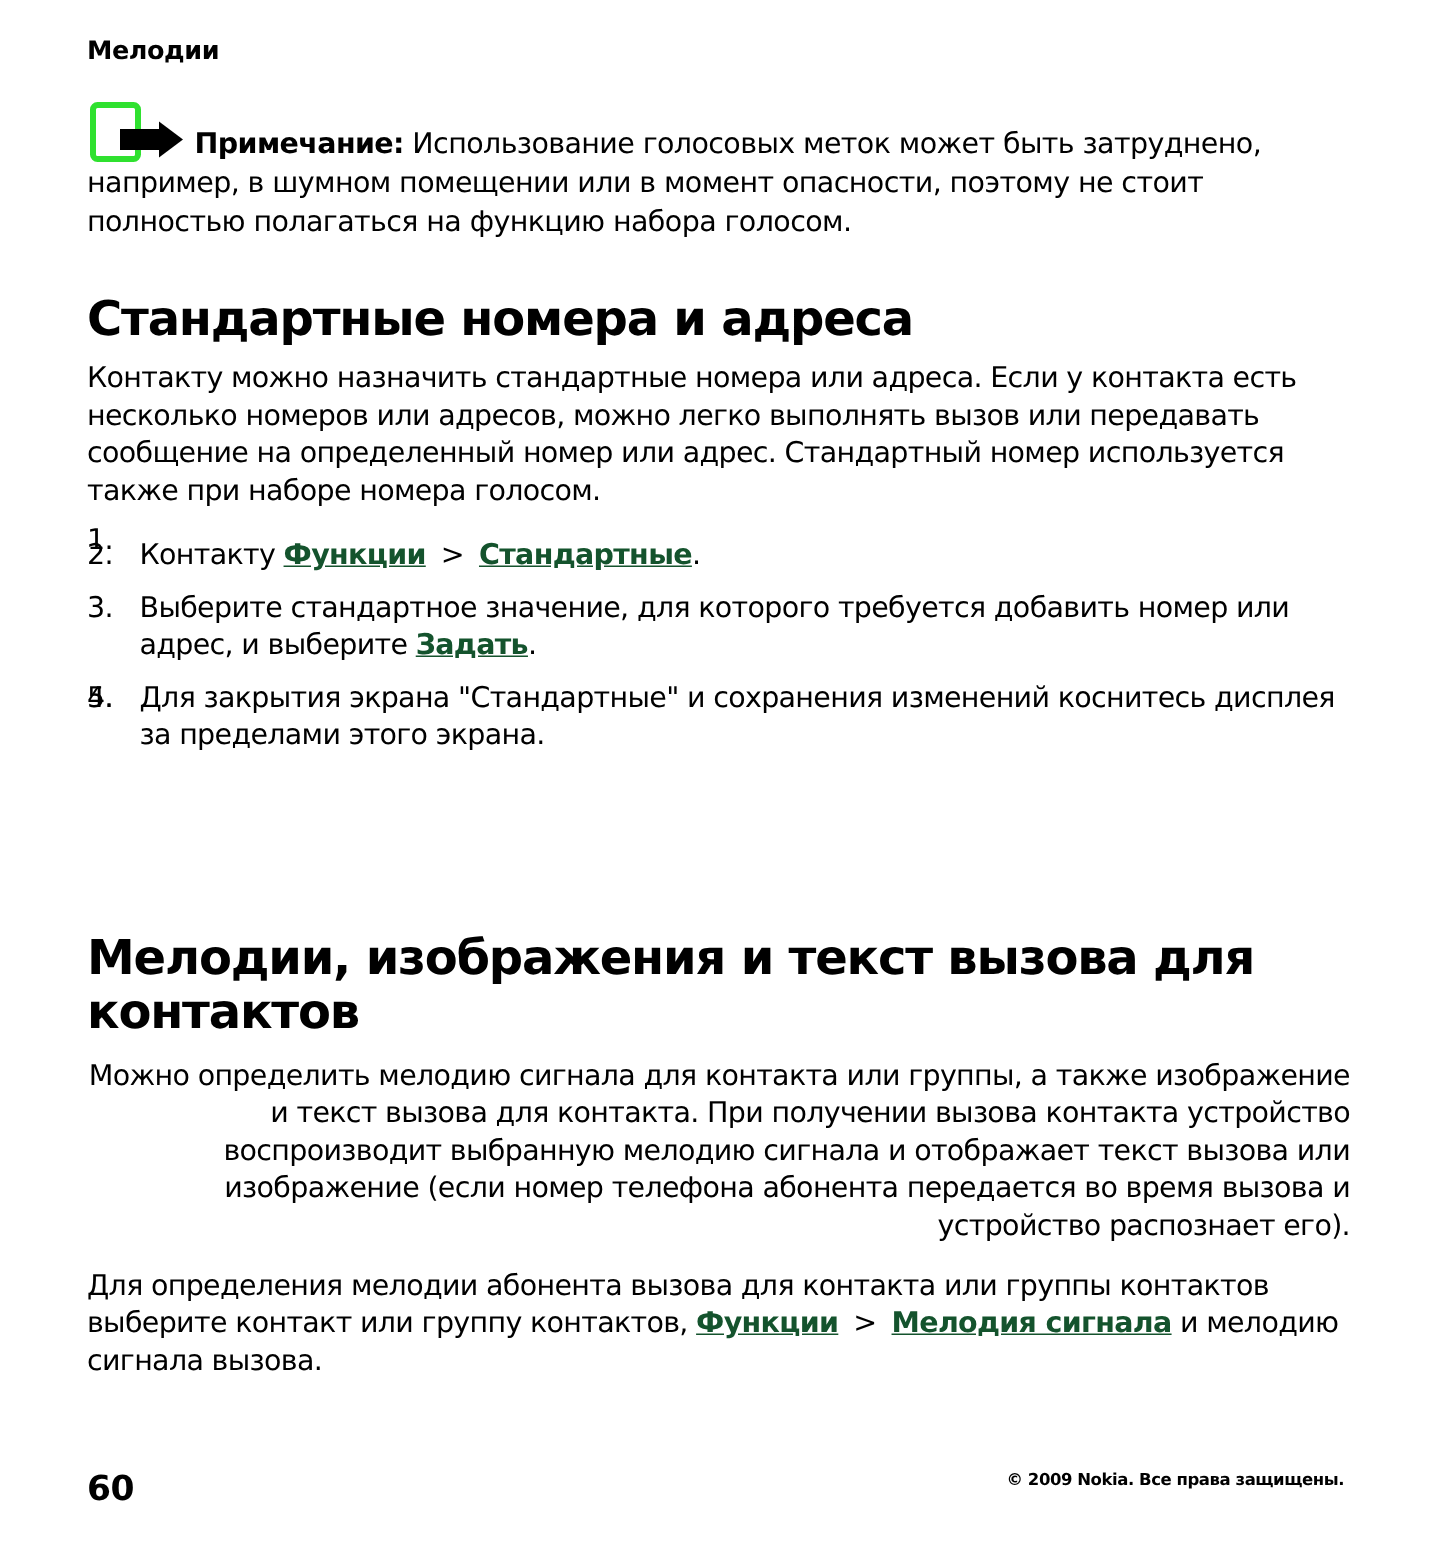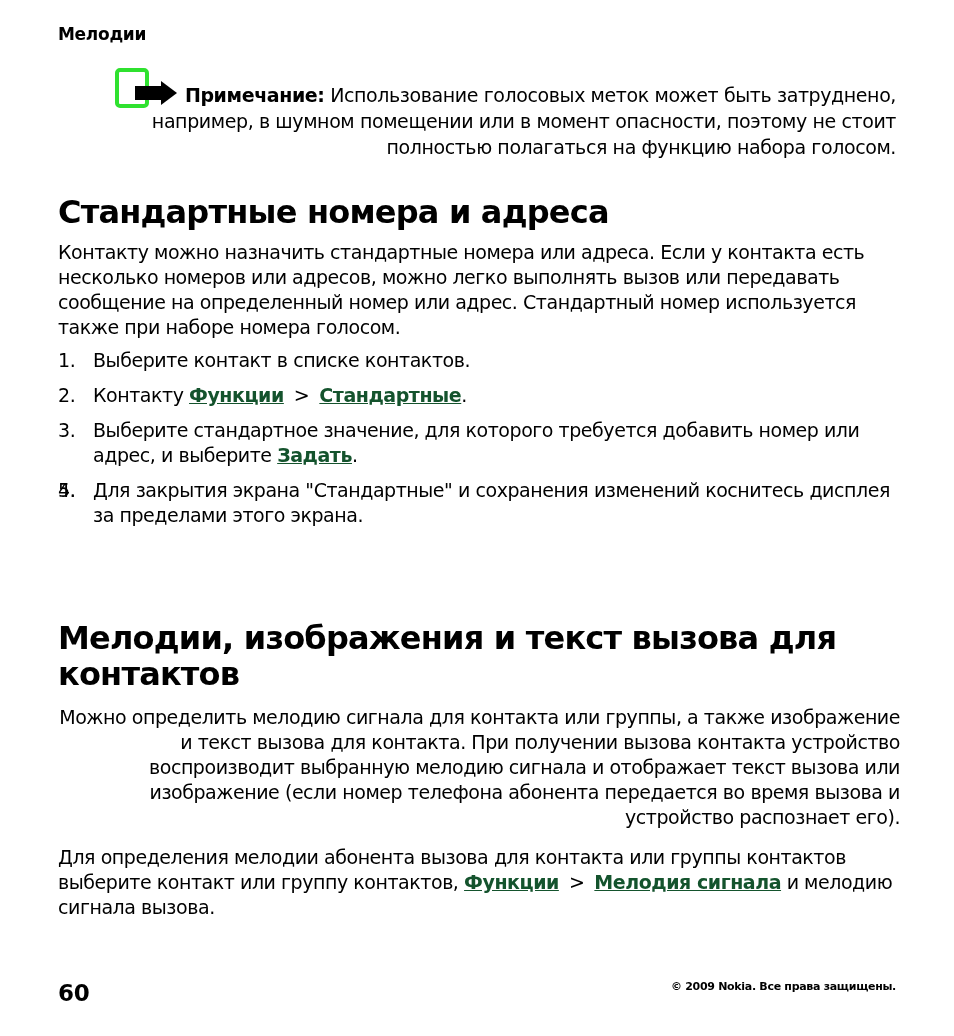--- a/index.html
+++ b/index.html
@@ -4,21 +4,21 @@
 <style>
   html, body { margin: 0; padding: 0; background: #ffffff; }
   body {
     width: 954px; height: 1036px; position: relative; overflow: hidden;
     font-family: "DejaVu Sans", sans-serif; color: #000;
   }
   .header-label {
     position: absolute; left: 58px; top: 24px;
     font-size: 17px; font-weight: bold; letter-spacing: -0.3px;
   }
-  .note { position: absolute; left: 58px; top: 66px; width: 838px; font-size: 19px; line-height: 26px; letter-spacing: -0.4px; text-align: right; }
+  .note { position: absolute; left: 58px; top: 66px; width: 838px; font-size: 19px; line-height: 26px; letter-spacing: -0.4px; }
   .note-icon { display: inline-block; position: relative; width: 66px; height: 42px; vertical-align: -6px; }
   .note-icon .box {
     position: absolute; left: 2px; top: 2px; width: 26px; height: 32px;
     border: 4px solid #2fe12f; border-radius: 5px; background: #fff;
   }
   .note-icon .arrow-body { position: absolute; left: 22px; top: 20px; width: 28px; height: 14px; background: #000; }
   .note-icon .arrow-head {
     position: absolute; left: 48px; top: 15px; width: 0; height: 0;
     border-top: 12px solid transparent; border-bottom: 12px solid transparent; border-left: 16px solid #000;
   }
@@ -48,21 +48,20 @@
   <span class="note-label">Примечание:</span>
   <span>Использование голосовых меток может быть затруднено, например, в шумном помещении или в момент опасности, поэтому не стоит полностью полагаться на функцию набора голосом.</span>
 </div>
 
 <h2 style="top:194px;">Стандартные номера и адреса</h2>
 <p class="para" style="top:240px;">Контакту можно назначить стандартные номера или адреса. Если у контакта есть несколько номеров или адресов, можно легко выполнять вызов или передавать сообщение на определенный номер или адрес. Стандартный номер используется также при наборе номера голосом.</p>
 
 <ol class="list" style="top:348px;">
   <li>
     <span class="num">1.</span>
-    <span>Выберите контакт в списке контактов.</span>
   </li>
   <li>
     <span class="num">2.</span>
     <span>Контакту </span><span class="link">Функции</span><span class="sep">&gt;</span><span class="link">Стандартные</span><span>.</span>
   </li>
   <li>
     <span class="num">3.</span>
     <span>Выберите стандартное значение, для которого требуется добавить номер или адрес, и выберите </span><span class="link">Задать</span><span>.</span>
   </li>
   <li>

